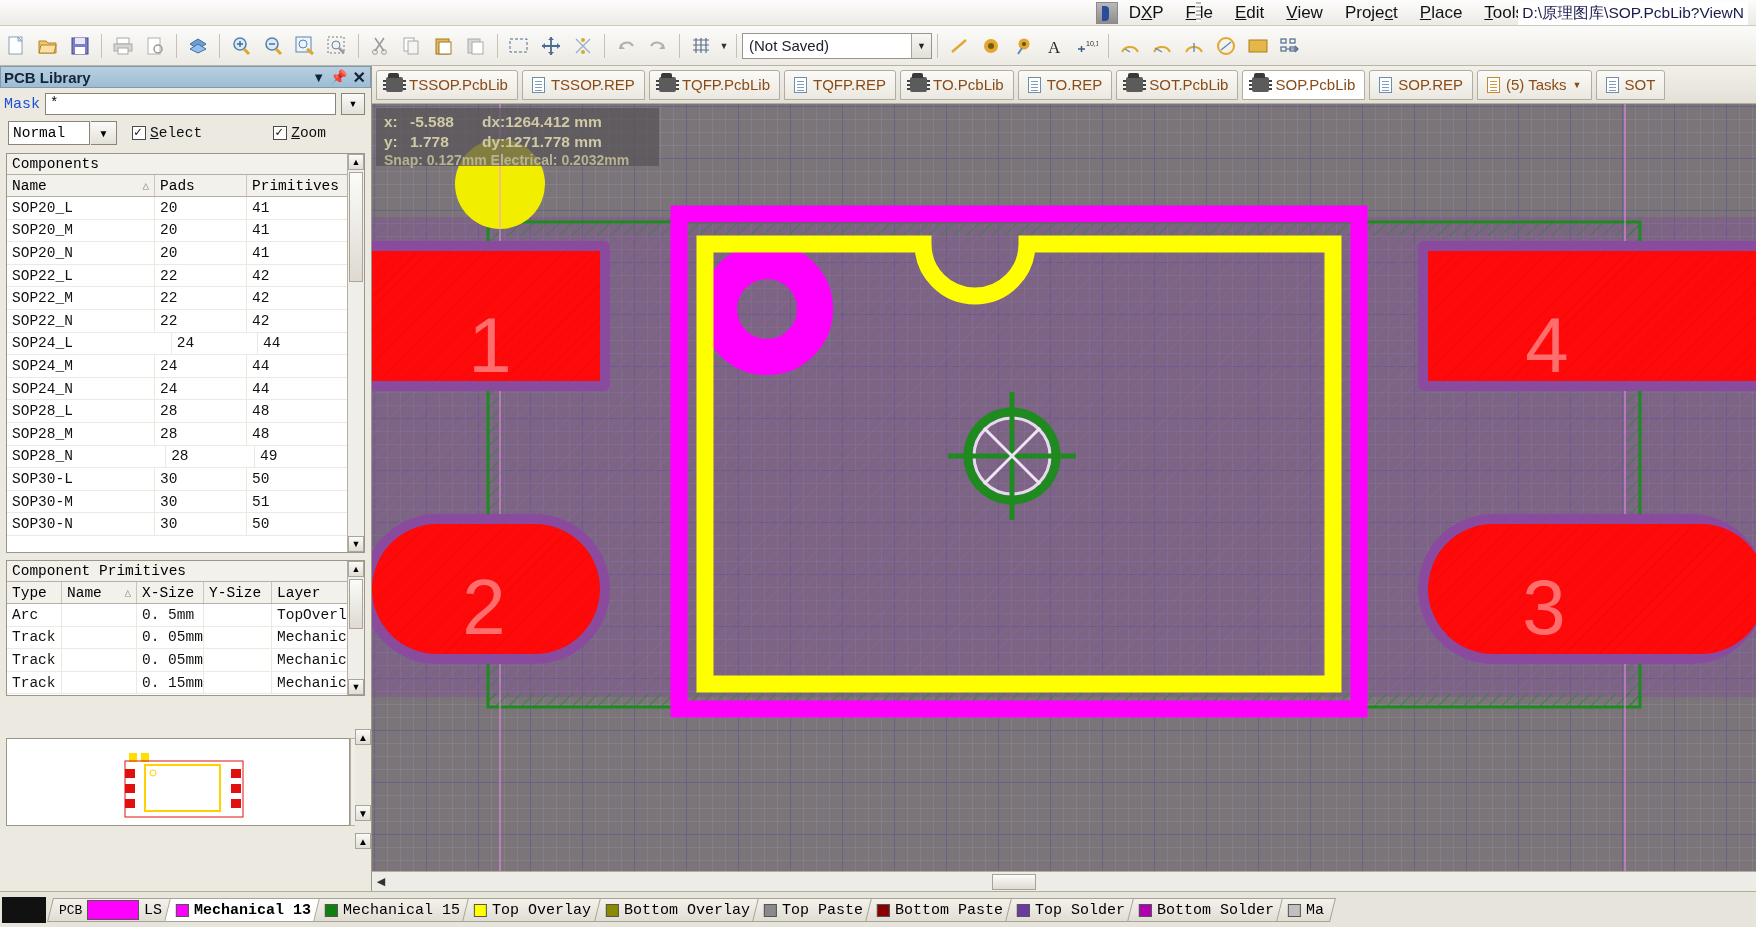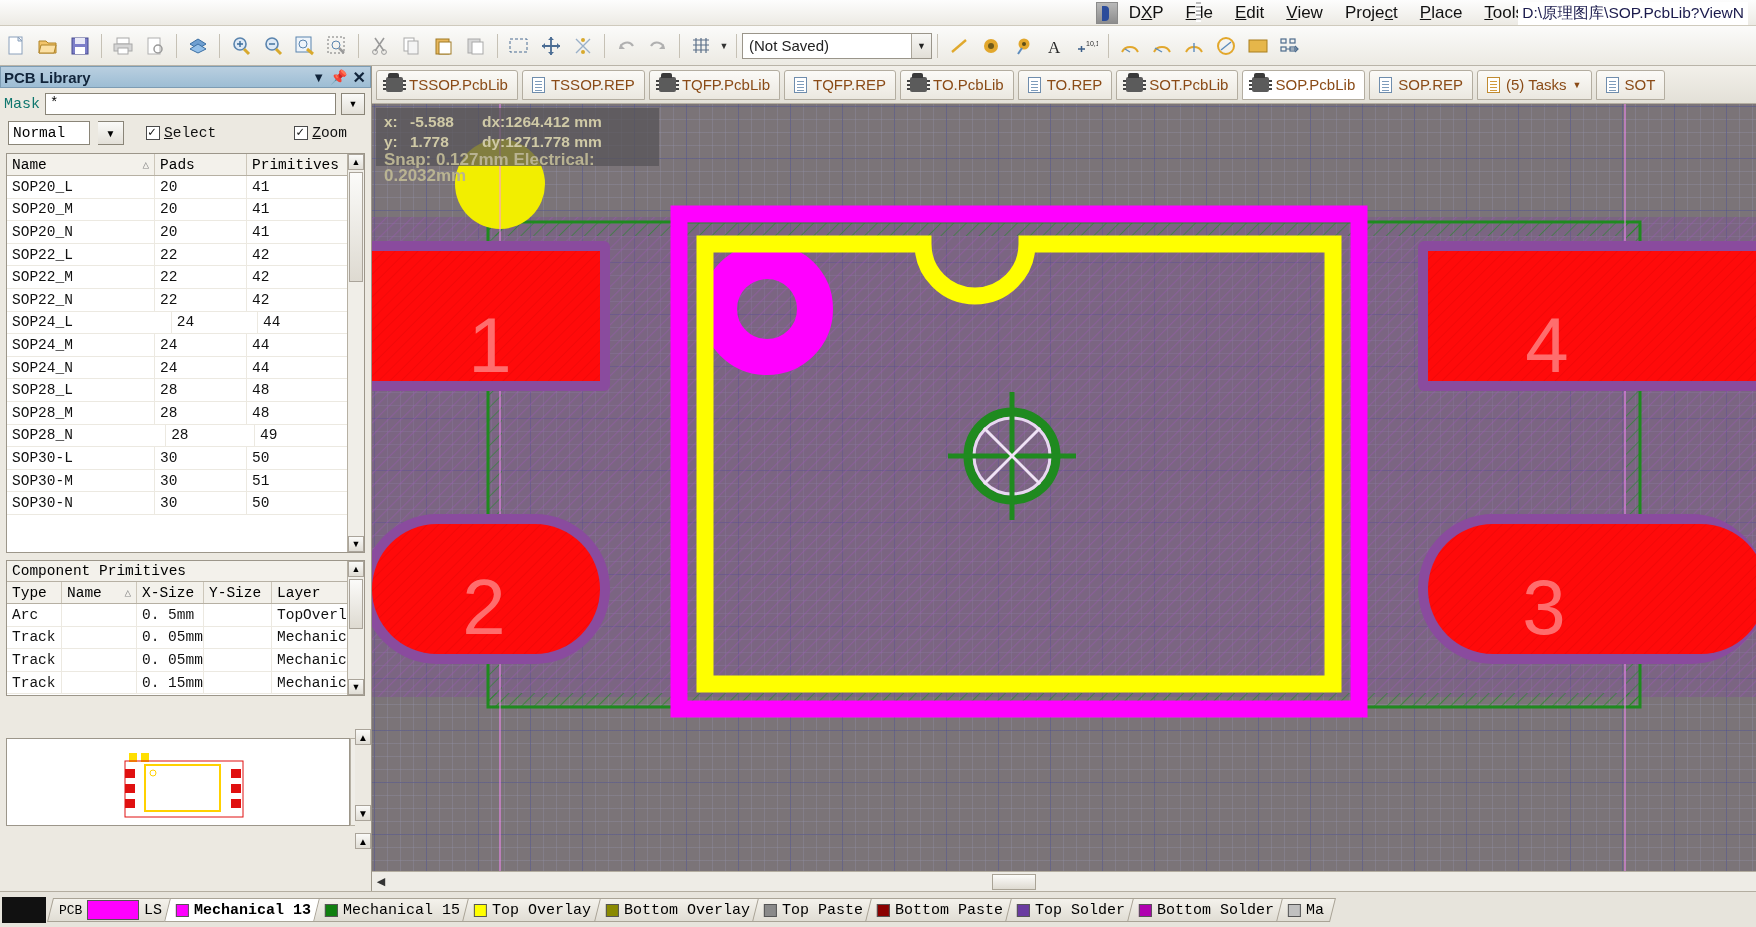--- a/index.html
+++ b/index.html
@@ -40,30 +40,30 @@
     justify-content:center; font-size:9px; color:#333;}
 
   
   .panel{ position:absolute; left:0; top:66px; width:372px; height:861px; background:#ece9e1;
     border-right:1px solid #9d978a;}
   .panel-title{ height:22px; background:linear-gradient(#b9cfe0,#9dbdd4);
     border:1px solid #7d9cb3; display:flex; align-items:center; padding-left:3px;
     font-weight:bold; font-size:15px; color:#11243a;}
   .panel-title .sp{ margin-left:auto; display:flex; align-items:center; gap:5px; padding-right:4px;}
   .maskrow{ display:flex; align-items:center; height:30px; padding:4px 6px 2px 4px; gap:5px;}
-  .maskrow label{ font-size:15px; font-family:"Liberation Mono",monospace; color:#0f766e;}
+  .maskrow label{ font-size:15px; font-family:"Liberation Mono",monospace; color:#1d4ed8;}
   .maskinput{ flex:1; height:22px; background:#fff; border:1px solid #8a8578;
     font-size:14px; padding:1px 4px; font-family:"Liberation Mono",monospace;}
   .maskdd{ width:24px; height:22px; background:linear-gradient(#fafaf8,#e3e0d8);
     border:1px solid #8a8578; display:flex; align-items:center; justify-content:center; font-size:9px;}
   .btnrow{ display:flex; padding:2px 0 3px 8px; }
   .fbtn{ height:23px; display:flex; align-items:center; gap:3px; padding:0 6px;
      background:linear-gradient(#f6f5f1,#e6e3da); border:1px solid #a7a296;
      font-size:14.5px; font-family:"Liberation Mono",monospace; color:#111; }
-  .optrow{ display:flex; align-items:center; padding:3px 6px 4px 8px; gap:8px; }
+  .optrow{ display:flex; align-items:center; padding:3px 6px 4px 8px; gap:1px; }
   .selcombo{ width:82px; height:24px; background:#fff; border:1px solid #8a8578;
      font-size:14.5px; font-family:"Liberation Mono",monospace; padding-left:4px;
      display:flex; align-items:center;}
   .selarr{ width:26px; height:24px; background:linear-gradient(#fafaf8,#e3e0d8);
      border:1px solid #8a8578; border-left:0; display:flex; align-items:center; justify-content:center; font-size:10px;}
   .ckwrap{ display:flex; align-items:center; gap:4px; margin-left:14px;
      font-size:14.5px; font-family:"Liberation Mono",monospace; color:#111;}
   .ck{ width:14px; height:14px; border:1px solid #4a4a4a; background:#fff; position:relative;}
   .ck:after{ content:"✓"; position:absolute; left:1px; top:-3px; font-size:13px; color:#111;}
   .ckwrap u{ text-decoration:underline; }
@@ -129,21 +129,21 @@
       linear-gradient(to right, rgba(150,150,175,.30) 1px, transparent 1px),
       linear-gradient(to bottom, rgba(150,150,175,.30) 1px, transparent 1px);
     background-size: 52px 52px, 52px 52px, 13px 13px, 13px 13px;
     background-position: 2px 0, 0 2px, 2px 0, 0 2px;}
   .coordbox{ position:absolute; left:4px; top:4px; width:283px; height:58px;
      background:rgba(86,83,88,.72); padding:4px 0 0 8px; }
   .coordbox .ln{ font-size:15.5px; font-weight:bold; color:#cfc9a6; line-height:20px;
      font-family:"Liberation Sans",sans-serif; white-space:nowrap;}
   .coordbox .ln .lb{ display:inline-block; width:26px;}
   .coordbox .ln .v1{ display:inline-block; width:72px;}
-  .coordbox .snap{ font-size:17px; font-weight:bold; color:#b9b392; line-height:16px;}
+  .coordbox .snap{ font-size:14px; font-weight:bold; color:#b9b392; line-height:16px;}
 
   .hscroll{ position:absolute; left:372px; bottom:36px; width:1384px; height:20px;
      background:#eeece6; border-top:1px solid #b3ada0; display:flex; align-items:center;}
   .hsArrow{ width:18px; height:18px; display:flex; align-items:center; justify-content:center;
      font-size:11px; color:#333;}
   .hsThumb{ position:absolute; left:620px; width:44px; height:16px;
      background:linear-gradient(#fcfcfa,#dedad1); border:1px solid #a9a396;}
 
   
   .layerbar{ position:absolute; left:0; bottom:0; width:1756px; height:36px;
@@ -424,20 +424,21 @@
         <span class="ck"></span>
         <span><u>S</u>elect</span>
       </div>
       <div class="ckwrap" style="margin-left:70px">
         <span class="ck"></span>
         <span><u>Z</u>oom</span>
       </div>
     </div>
 
     <div class="tblbox" style="height:400px;">
+      <div class="tbl-cap">Components</div>
       <div class="thead">
         <div class="th" style="width:148px">
           <span>Name</span>
           <span class="sortmark">△</span>
         </div>
         <div class="th" style="width:92px">
           <span>Pads</span>
           </div>
         <div class="th" style="width:113px">
           <span>Primitives</span>

